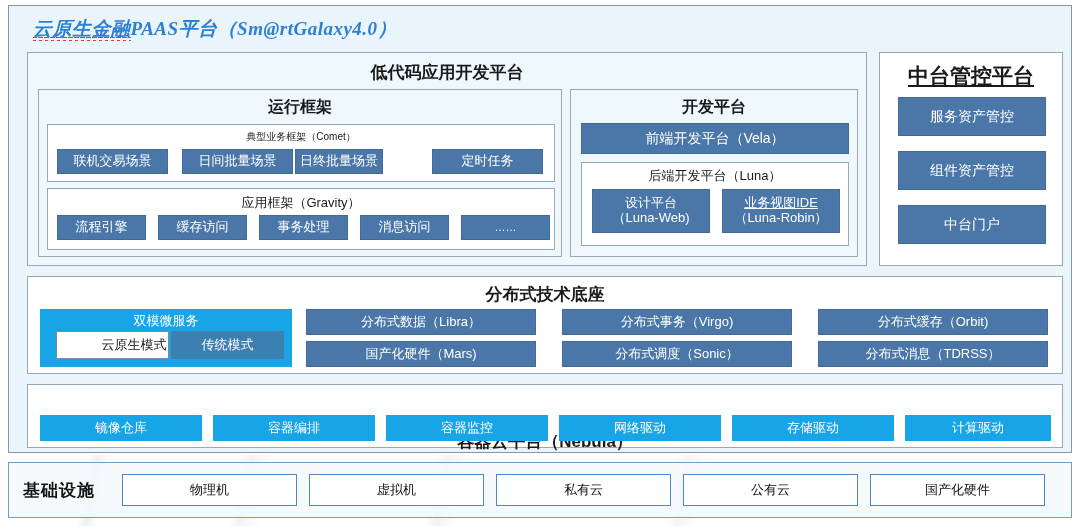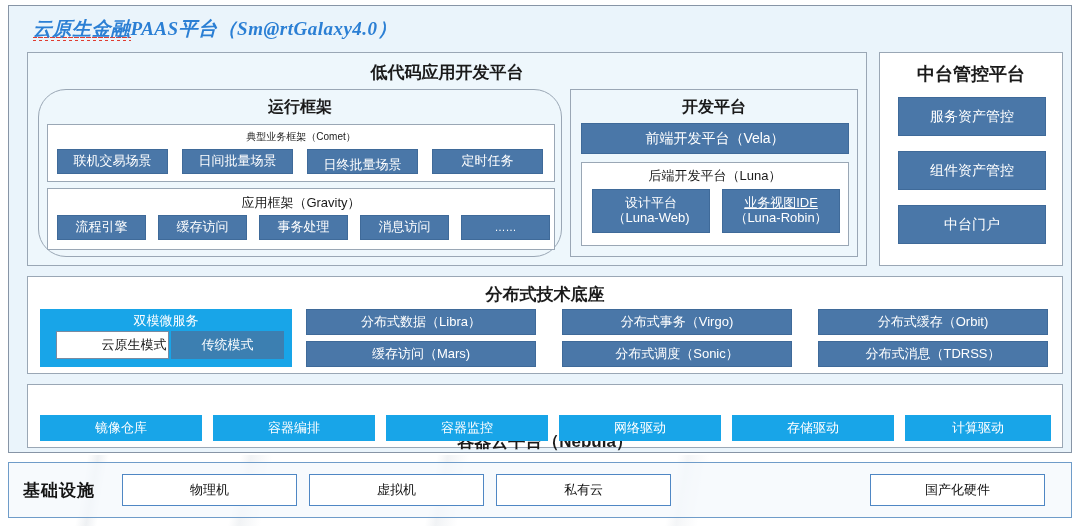--- a/index.html
+++ b/index.html
@@ -76,36 +76,36 @@
   }
   .chip.cyan{background:#18a5e8;border-color:#18a5e8;}
   .chip.darkcyan{background:#3c7fb1;border-color:#3c7fb1;}
   .chip.whitechip{background:#ffffff;border:1.5px solid #7a8aa0;color:#111111;}
   .chip.u span{text-decoration:underline;}
 
   
   #lowcode{left:18px;top:46px;width:840px;height:214px;}
   #lowcode > .sec-title{position:absolute;left:0;top:8px;width:100%;font-size:17px;}
 
-  #runtime{left:10px;top:36px;width:524px;height:168px;border-radius:28px;}
+  #runtime{left:10px;top:36px;width:524px;height:168px;}
   #runtime > .sec-title{position:absolute;left:0;top:7px;width:100%;font-size:16px;}
 
   #comet{left:8px;top:34px;width:508px;height:58px;}
   #comet > .sec-title{position:absolute;left:0;top:5px;width:100%;font-size:10px;font-weight:normal;}
   #gravity{left:8px;top:98px;width:508px;height:62px;}
   #gravity > .sec-title{position:absolute;left:0;top:5px;width:100%;font-size:13px;font-weight:normal;}
 
   #devplat{left:542px;top:36px;width:288px;height:168px;}
   #devplat > .sec-title{position:absolute;left:0;top:7px;width:100%;font-size:16px;}
   #luna{left:10px;top:72px;width:268px;height:84px;}
   #luna > .sec-title{position:absolute;left:0;top:4px;width:100%;font-size:13px;font-weight:normal;}
 
   
   #midplat{left:870px;top:46px;width:184px;height:214px;}
-  #midplat > .sec-title{position:absolute;left:0;top:9px;width:100%;font-size:18px;}
+  #midplat > .sec-title{position:absolute;left:0;top:9px;width:100%;font-size:21px;text-decoration:underline;}
 
   
   #techbase{left:18px;top:270px;width:1036px;height:98px;}
   #techbase > .sec-title{position:absolute;left:0;top:6px;width:100%;font-size:17px;}
 
   #dualmode{left:12px;top:32px;width:252px;height:58px;background:#18a5e8;border:none;}
   #dualmode .dm-title{
     position:absolute;left:0;top:3px;width:100%;text-align:center;
     color:#ffffff;font-size:13px;
   }
@@ -151,21 +151,21 @@
       <div class="sec-title">运行框架</div>
 
       <div class="box box-white" id="comet">
         <div class="sec-title">典型业务框架（Comet）</div>
         <div class="chip" style="left:9px;top:24px;width:111px;height:25px;">
             <span>联机交易场景</span>
           </div>
         <div class="chip" style="left:134px;top:24px;width:111px;height:25px;">
             <span>日间批量场景</span>
           </div>
-        <div class="chip" style="left:259px;top:24px;width:111px;height:25px;align-items:flex-end;">
+        <div class="chip" style="left:247px;top:24px;width:88px;height:25px;">
             <span>日终批量场景</span>
           </div>
         <div class="chip" style="left:384px;top:24px;width:111px;height:25px;">
             <span>定时任务</span>
           </div>
       </div>
 
       <div class="box box-white" id="gravity">
         <div class="sec-title">应用框架（Gravity）</div>
         <div class="chip" style="left:9px;top:26px;width:89px;height:25px;">
@@ -235,21 +235,21 @@
     <div class="chip" style="left:278px;top:32px;width:230px;height:26px;">
         <span>分布式数据（Libra）</span>
       </div>
     <div class="chip" style="left:534px;top:32px;width:230px;height:26px;">
         <span>分布式事务（Virgo)</span>
       </div>
     <div class="chip" style="left:790px;top:32px;width:230px;height:26px;">
         <span>分布式缓存（Orbit)</span>
       </div>
     <div class="chip" style="left:278px;top:64px;width:230px;height:26px;">
-        <span>缓存访问（Mars)</span>
+        <span>国产化硬件（Mars)</span>
       </div>
     <div class="chip" style="left:534px;top:64px;width:230px;height:26px;">
         <span>分布式调度（Sonic）</span>
       </div>
     <div class="chip" style="left:790px;top:64px;width:230px;height:26px;">
         <span>分布式消息（TDRSS）</span>
       </div>
   </div>
 
   <div class="box box-white" id="cloud">
@@ -280,16 +280,19 @@
   <div class="infra-label">基础设施</div>
   <div class="infra-chip" style="left:300px;width:175px;">
       <span>虚拟机</span>
     </div>
   <div class="infra-chip" style="left:113px;width:175px;">
       <span>物理机</span>
     </div>
   <div class="infra-chip" style="left:487px;width:175px;">
       <span>私有云</span>
     </div>
+  <div class="infra-chip" style="left:674px;width:175px;">
+      <span>公有云</span>
+    </div>
   <div class="infra-chip" style="left:861px;width:175px;">
       <span>国产化硬件</span>
     </div>
 </div>
 
 </body></html>

